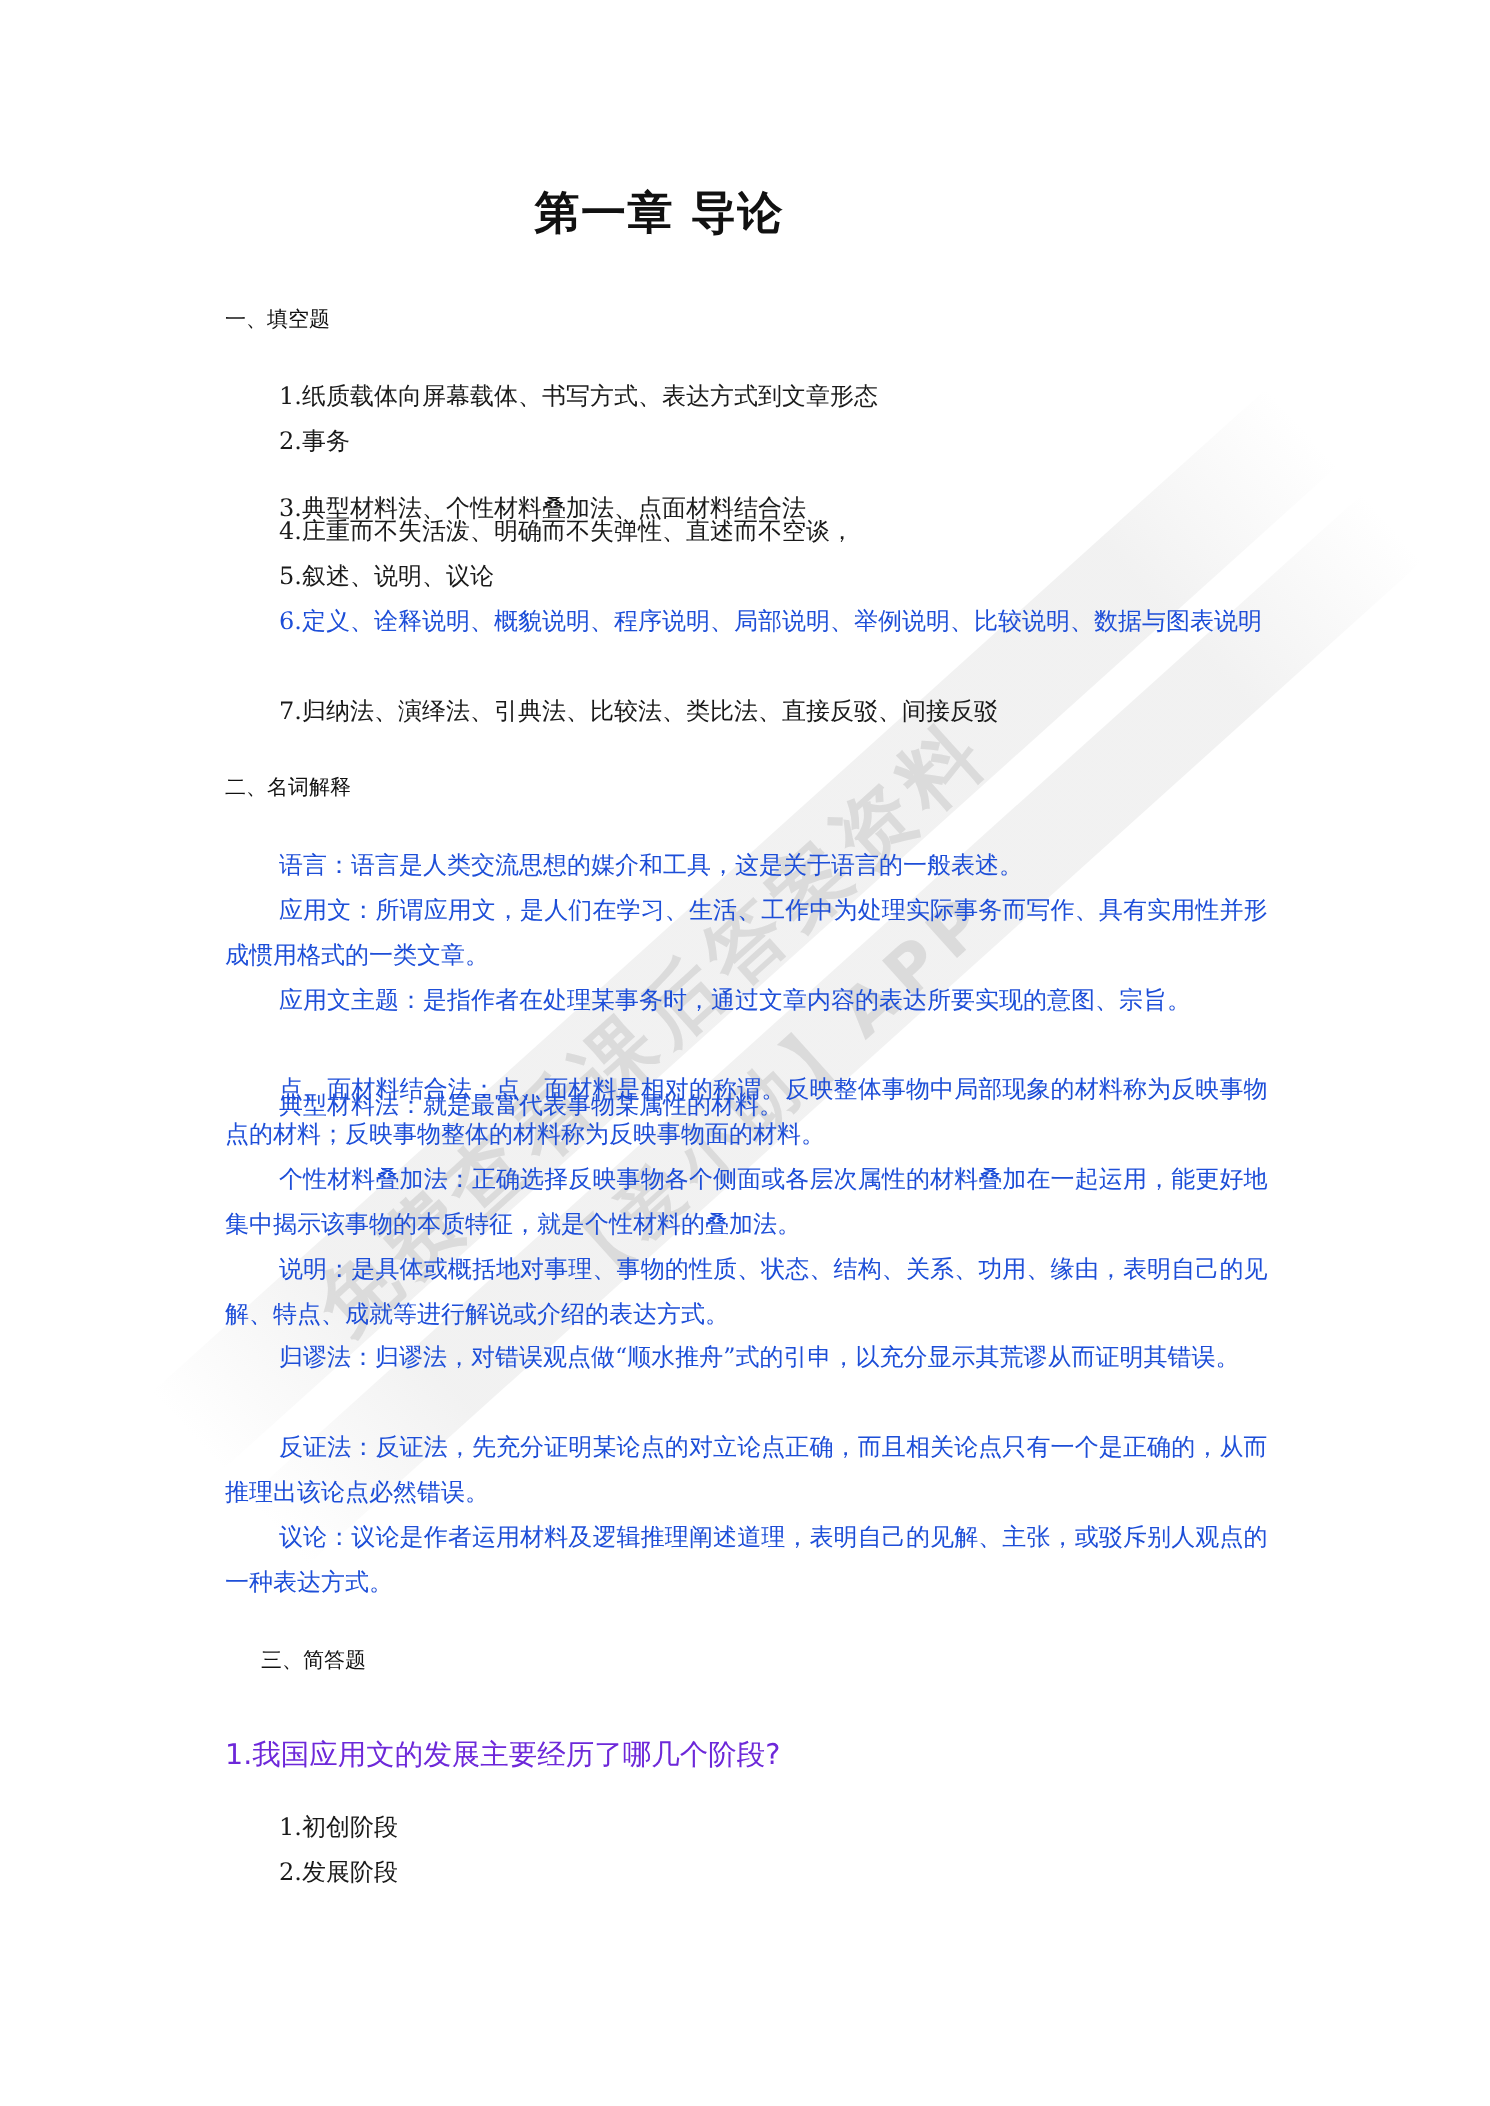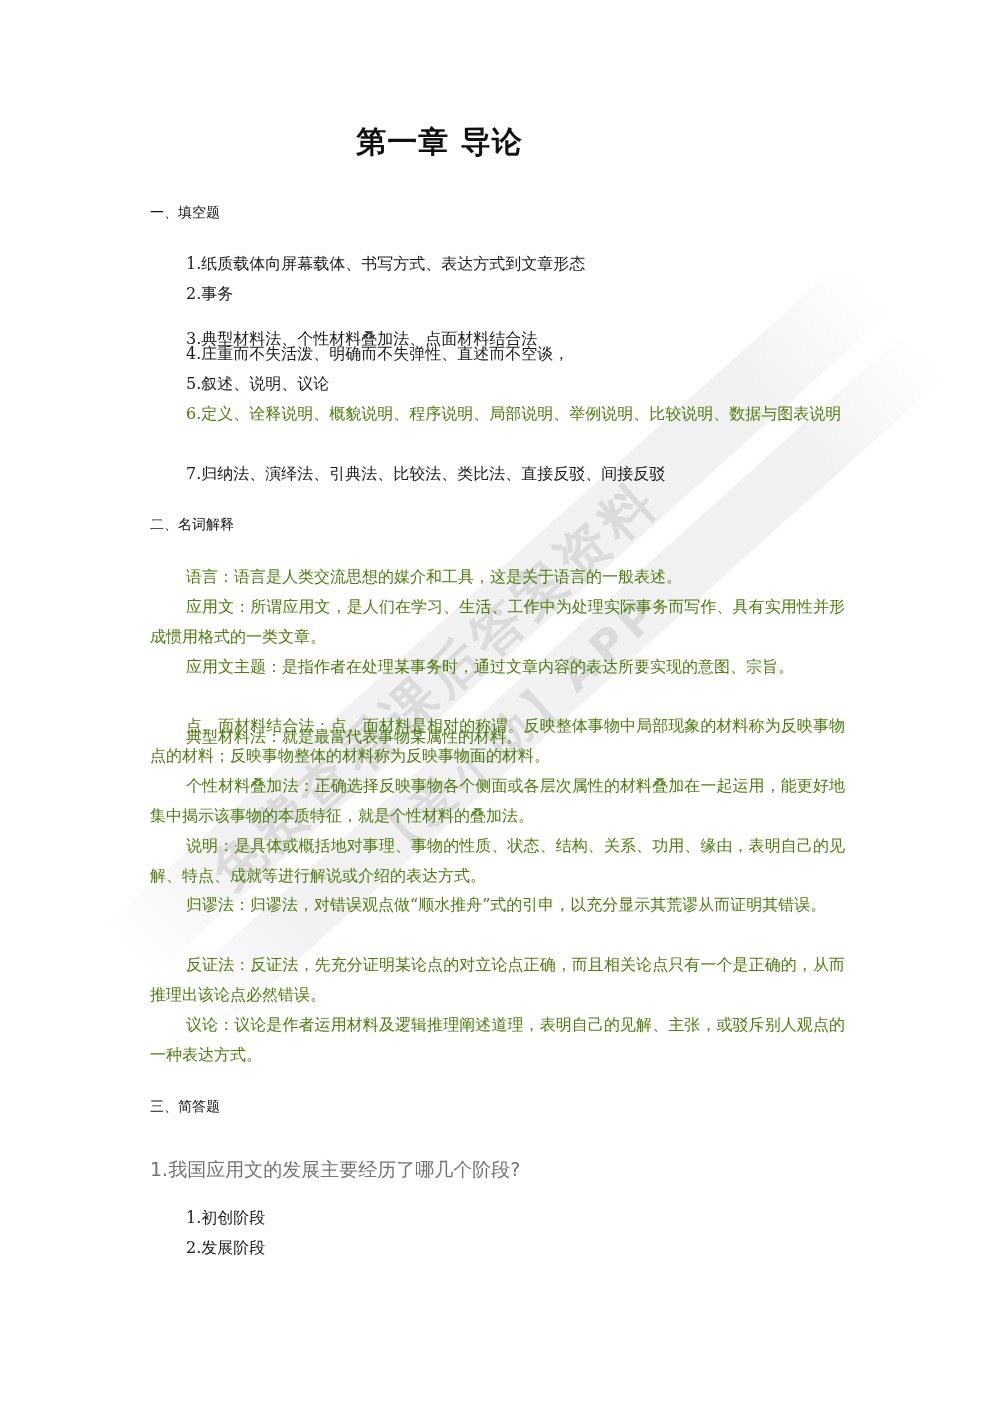--- a/index.html
+++ b/index.html
@@ -29,26 +29,26 @@
     .title {
       position: absolute; left: 0; width: 879px; top: 122px; text-align: center;
       font-family: "DejaVu Sans", sans-serif; font-weight: bold; font-size: 30px; letter-spacing: 1px;
     }
     .h2 {
       position: absolute; left: 150px;
       font-family: "DejaVu Sans", sans-serif; font-size: 14px; color: #111;
     }
     .h3 {
       position: absolute; left: 150px;
-      font-family: "DejaVu Sans", sans-serif; font-size: 19px; color: #737373;
+      font-family: "DejaVu Sans", sans-serif; font-size: 19px; color: #6d28d9;
     }
     .para {
       position: absolute; left: 150px; width: 695px;
       font-size: 16px; line-height: 30px; text-indent: 36px;
-      text-align: justify; color: #4d7c0f;
+      text-align: justify; color: #1d4ed8;
     }
     .line {
       position: absolute; left: 186px; font-size: 16px; line-height: 30px; color: #1a1a1a; white-space: nowrap; text-align: right;
     }
   </style>
 </head>
 <body>
 
 <div class="watermark">
   <div class="wm-band b1"></div>
@@ -74,17 +74,17 @@
   <div class="para" style="top:592px;">应用文：所谓应用文，是人们在学习、生活、工作中为处理实际事务而写作、具有实用性并形成惯用格式的一类文章。</div>
   <div class="para" style="top:652px;">应用文主题：是指作者在处理某事务时，通过文章内容的表达所要实现的意图、宗旨。</div>
   <div class="para" style="top:722px;">典型材料法：就是最富代表事物某属性的材料。</div>
   <div class="para" style="top:711px;">点、面材料结合法：点、面材料是相对的称谓。反映整体事物中局部现象的材料称为反映事物点的材料；反映事物整体的材料称为反映事物面的材料。</div>
   <div class="para" style="top:771px;">个性材料叠加法：正确选择反映事物各个侧面或各层次属性的材料叠加在一起运用，能更好地集中揭示该事物的本质特征，就是个性材料的叠加法。</div>
   <div class="para" style="top:831px;">说明：是具体或概括地对事理、事物的性质、状态、结构、关系、功用、缘由，表明自己的见解、特点、成就等进行解说或介绍的表达方式。</div>
   <div class="para" style="top:890px;">归谬法：归谬法，对错误观点做“顺水推舟”式的引申，以充分显示其荒谬从而证明其错误。</div>
   <div class="para" style="top:950px;">反证法：反证法，先充分证明某论点的对立论点正确，而且相关论点只有一个是正确的，从而推理出该论点必然错误。</div>
   <div class="para" style="top:1010px;">议论：议论是作者运用材料及逻辑推理阐述道理，表明自己的见解、主张，或驳斥别人观点的一种表达方式。</div>
 
-  <div class="h2" style="top:1098px;">三、简答题</div>
+  <div class="h2" style="top:1098px;margin-left:24px;">三、简答题</div>
   <div class="h3" style="top:1157px;">1.我国应用文的发展主要经历了哪几个阶段?</div>
   <div class="line" style="top:1203px;">1.初创阶段</div>
   <div class="line" style="top:1233px;">2.发展阶段</div>
 </div>
 
 </body></html>

